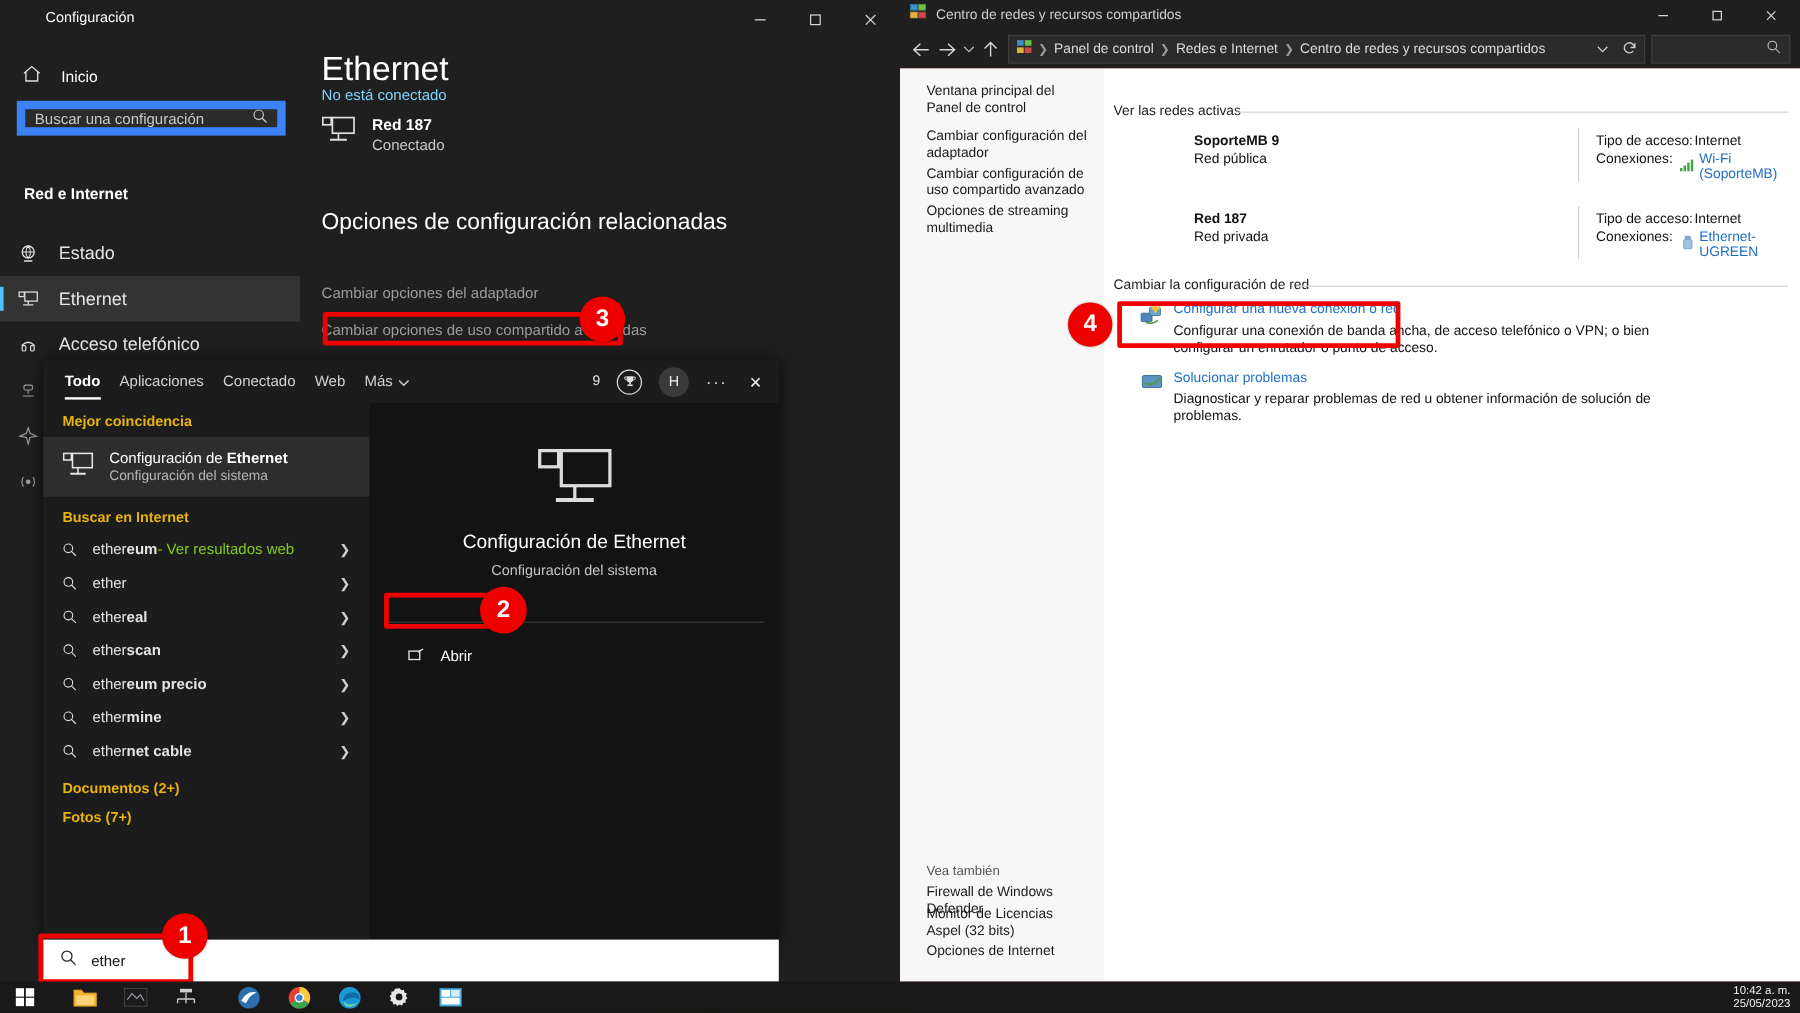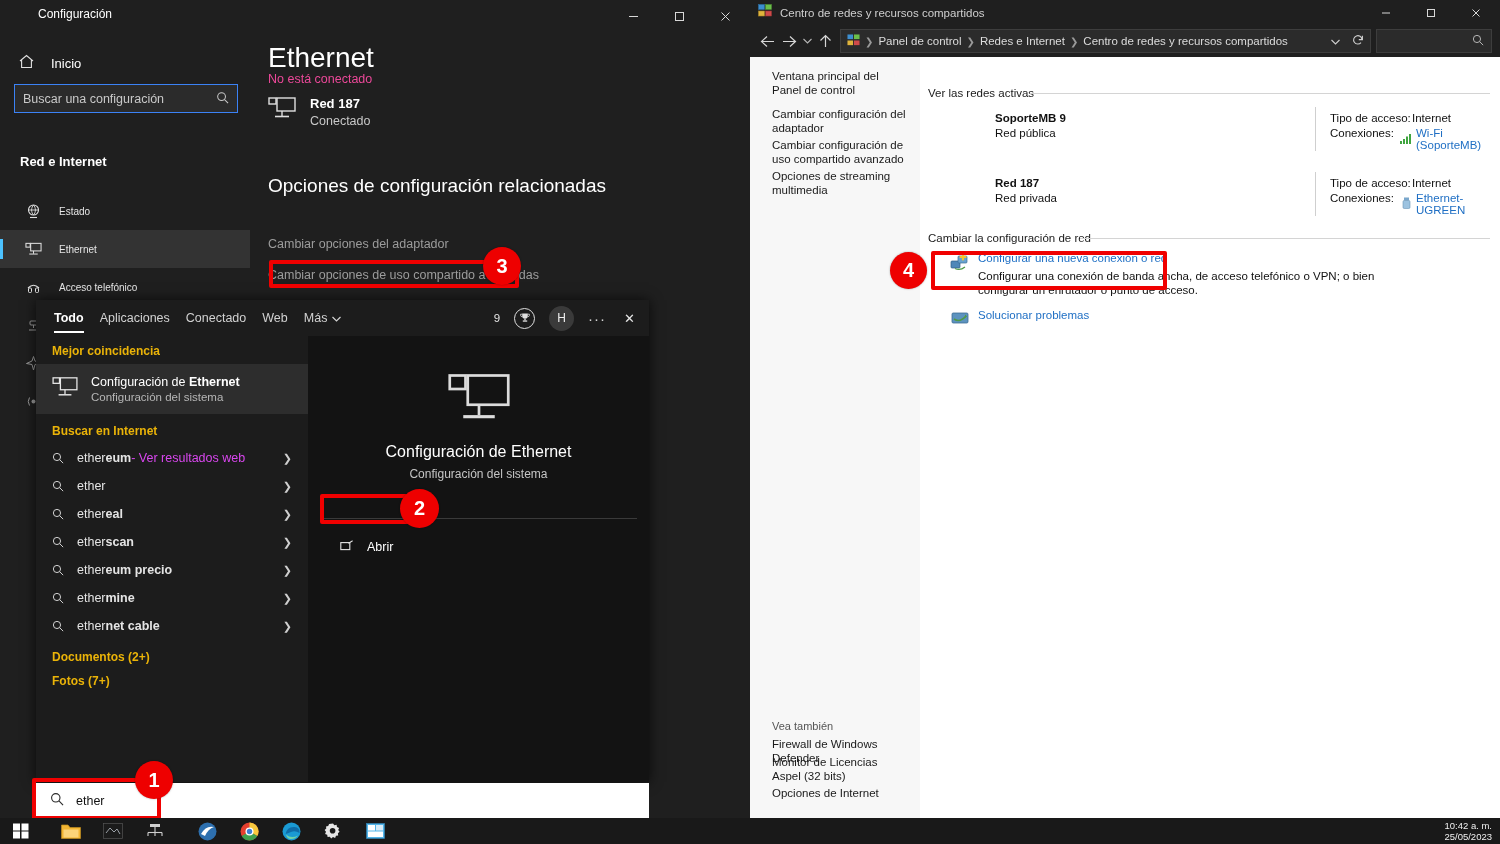--- a/index.html
+++ b/index.html
@@ -78,58 +78,58 @@
     position: absolute; left: 0; top: 32px; width: 250px; height: 786px;
     background: #1f1f1f;
   }
   .nav-home {
     position: absolute; left: 10px; top: 14px; width: 230px; height: 34px;
     display: flex; align-items: center; gap: 16px; padding-left: 8px;
     color: #fff; font-size: 13px;
   }
   .nav-search {
     position: absolute; left: 14px; top: 52px; width: 224px; height: 29px;
-    border: 1px solid #3b82f6; background: #2b2b2b;
+    border: 7px solid #3b82f6; background: #2b2b2b;
     display: flex; align-items: center; padding: 0 8px;
   }
   .nav-search input {
     flex: 1; background: transparent; border: 0; outline: none;
     color: #c9c9c9; font-size: 12.5px; font-family: "Liberation Sans", sans-serif;
   }
   .nav-search input::placeholder { color: #c9c9c9; }
   .nav-section-title {
     position: absolute; left: 20px; top: 122px;
     font-size: 13px; font-weight: bold; color: #ffffff;
   }
   .nav-list { position: absolute; left: 0; top: 160px; width: 250px; }
   .nav-item {
     display: flex; align-items: center; gap: 17px;
-    height: 38px; padding-left: 24px;
-    font-size: 10px; color: #e6e6e6;
+    height: 38px; padding-left: 14px;
+    font-size: 15px; color: #e6e6e6;
   }
   .nav-item.active { background: #333333; }
   .nav-item .nav-ico {
     width: 18px; height: 18px; display: flex; align-items: center; justify-content: center;
     color: #e0e0e0;
   }
   .nav-item .sel-bar {
     position: absolute; left: 0; width: 3px; height: 20px; background: #4cc2ff;
   }
 
   .settings-content {
     position: absolute; left: 250px; top: 32px; width: 500px; height: 786px;
     background: #1f1f1f; overflow: hidden;
   }
   .content-h1 {
     position: absolute; left: 18px; top: 10px;
     font-size: 28px; font-weight: 300; color: #ffffff;
   }
   .clipped-text {
     position: absolute; left: 18px; top: 40px;
-    font-size: 12.5px; color: #ec4899;
+    font-size: 12.5px; color: #7dd3fc;
   }
   .net-entry {
     position: absolute; left: 18px; top: 64px; display: flex; gap: 14px; align-items: flex-start;
   }
   .net-entry .label-main { font-size: 13px; color: #ffffff; font-weight: bold; }
   .net-entry .label-sub { font-size: 12.5px; color: #c8c8c8; margin-top: 3px; }
   .content-h2 {
     position: absolute; left: 18px; top: 143px;
     font-size: 19px; font-weight: 400; color: #ffffff;
   }
@@ -185,21 +185,21 @@
   }
   .bm-title { font-size: 12.5px; color: #ffffff; }
   .bm-title b { font-weight: bold; }
   .bm-sub { font-size: 11.5px; color: #b6b6b6; margin-top: 2px; }
   .sugg-row {
     display: flex; align-items: center; height: 28px; padding-left: 16px;
     font-size: 12.5px; color: #e4e4e4; position: relative;
   }
   .sugg-row .mag { margin-right: 13px; color: #dcdcdc; display: flex; }
   .sugg-row .chev { position: absolute; right: 16px; color: #cfcfcf; font-size: 11px; }
-  .sugg-row .web-suffix { color: #d946ef; }
+  .sugg-row .web-suffix { color: #84cc16; }
   .sugg-row b { font-weight: bold; }
 
   .sp-right {
     position: absolute; left: 272px; top: 36px; width: 341px; height: 446px;
     background: #131313;
   }
   .preview-card {
     position: absolute; left: 8px; top: 0; width: 325px; height: 180px;
     display: flex; flex-direction: column; align-items: center; justify-content: center;
     gap: 6px;
@@ -810,20 +810,21 @@
         <div class="cp-action-desc" style="left:58px; top:212px">Configurar una conexión de banda ancha, de acceso telefónico o VPN; o bien configurar un enrutador o punto de acceso.</div>
 
         <div style="position:absolute; left:30px; top:253px">
           <svg width="20" height="18" viewBox="0 0 20 18">
             <rect x="2" y="3" width="16" height="10" rx="1.2" fill="#5d93bf" stroke="#3c6c94" stroke-width="0.8"></rect>
             <path d="M4 9 Q10 13 16 6" fill="none" stroke="#4f9a46" stroke-width="1.6"></path>
             <path d="M15 4.5 L17 6.2 L15 8" fill="#4f9a46"></path>
           </svg>
         </div>
         <a class="cp-action-link" style="left:58px; top:252px">Solucionar problemas</a>
+        <div class="cp-action-desc" style="left:58px; top:269px">Diagnosticar y reparar problemas de red u obtener información de solución de problemas.</div>
       </div>
     </div>
   </div>
 
   <div class="anno-box" style="left:269px; top:260px; width:250px; height:28px;"></div>
   <div class="anno-num" style="left:483px; top:247px; width:38px; height:38px; font-size:20px;">
     <span>3</span>
   </div>
 
   <div class="anno-box" style="left:320px; top:494px; width:110px; height:30px;"></div>

